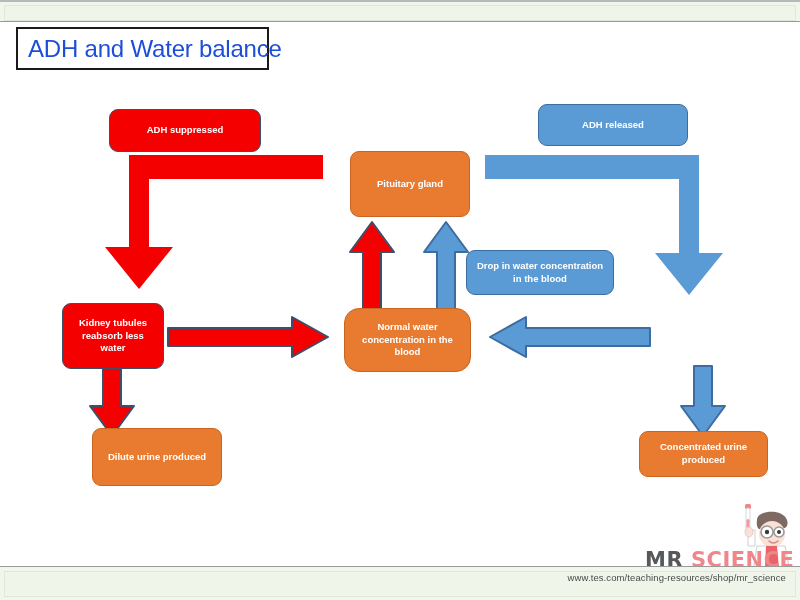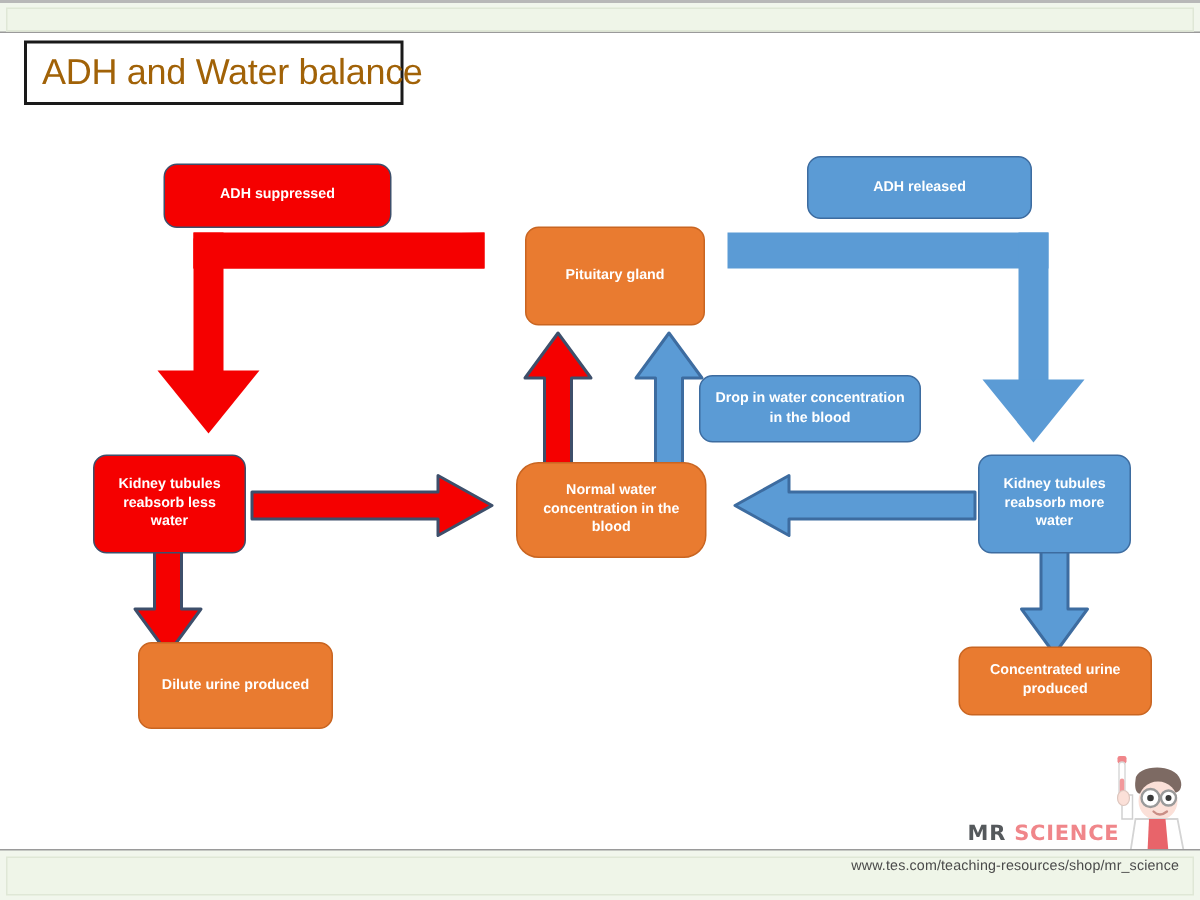--- a/index.html
+++ b/index.html
@@ -75,21 +75,21 @@
     width: 253px; height: 43px;
     border: 2px solid #1a1a1a;
     background: #ffffff;
     box-sizing: border-box;
     display: flex;
     align-items: center;
     padding-left: 10px;
   }
   .title-text {
     font-size: 24px;
-    color: #a16207;
+    color: #1d4ed8;
     font-weight: 400;
     letter-spacing: -0.2px;
     white-space: nowrap;
   }
 
   
   .node {
     position: absolute;
     box-sizing: border-box;
     display: flex;
@@ -116,21 +116,21 @@
 
   
   .logo {
     position: absolute;
     left: 645px; top: 480px;
     width: 150px; height: 80px;
   }
   .logo-word {
     position: absolute;
     left: 0px; top: 46px;
-    font-size: 14px;
+    font-size: 21px;
     font-weight: 700;
     letter-spacing: 0.5px;
     white-space: nowrap;
     font-family: "DejaVu Sans", sans-serif;
   }
   .logo-mr { color: #55595c; }
   .logo-science { color: #f0868a; }
 </style>
 </head>
 <body>
@@ -203,23 +203,20 @@
     </div>
 
     <div class="node red" style="left:62px; top:281px; width:102px; height:66px;">
       <span>Kidney tubules reabsorb less water</span>
     </div>
 
     <div class="node orange" style="left:344px; top:286px; width:127px; height:64px;border-radius:15px;">
       <span>Normal water concentration in the blood</span>
     </div>
 
-    <div class="node blue" style="left:652px; top:281px; width:102px; height:66px;">
-      <span>Kidney tubules reabsorb more water</span>
-    </div>
 
     <div class="node orange" style="left:56px; top:406px; width:130px; height:58px;margin-left:36px;">
       <span>Dilute urine produced</span>
     </div>
 
     <div class="node orange" style="left:639px; top:409px; width:129px; height:46px;">
       <span>Concentrated urine produced</span>
     </div>
 
     <div class="logo">

